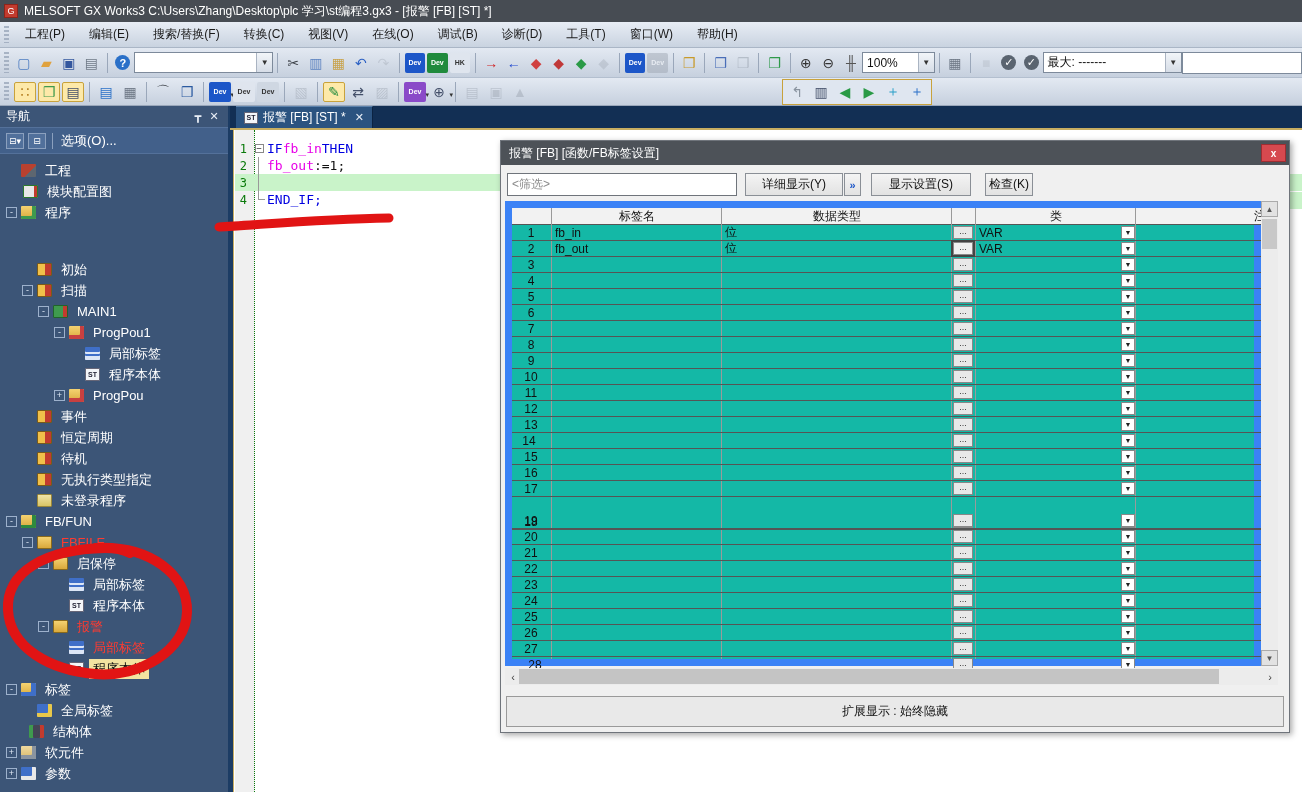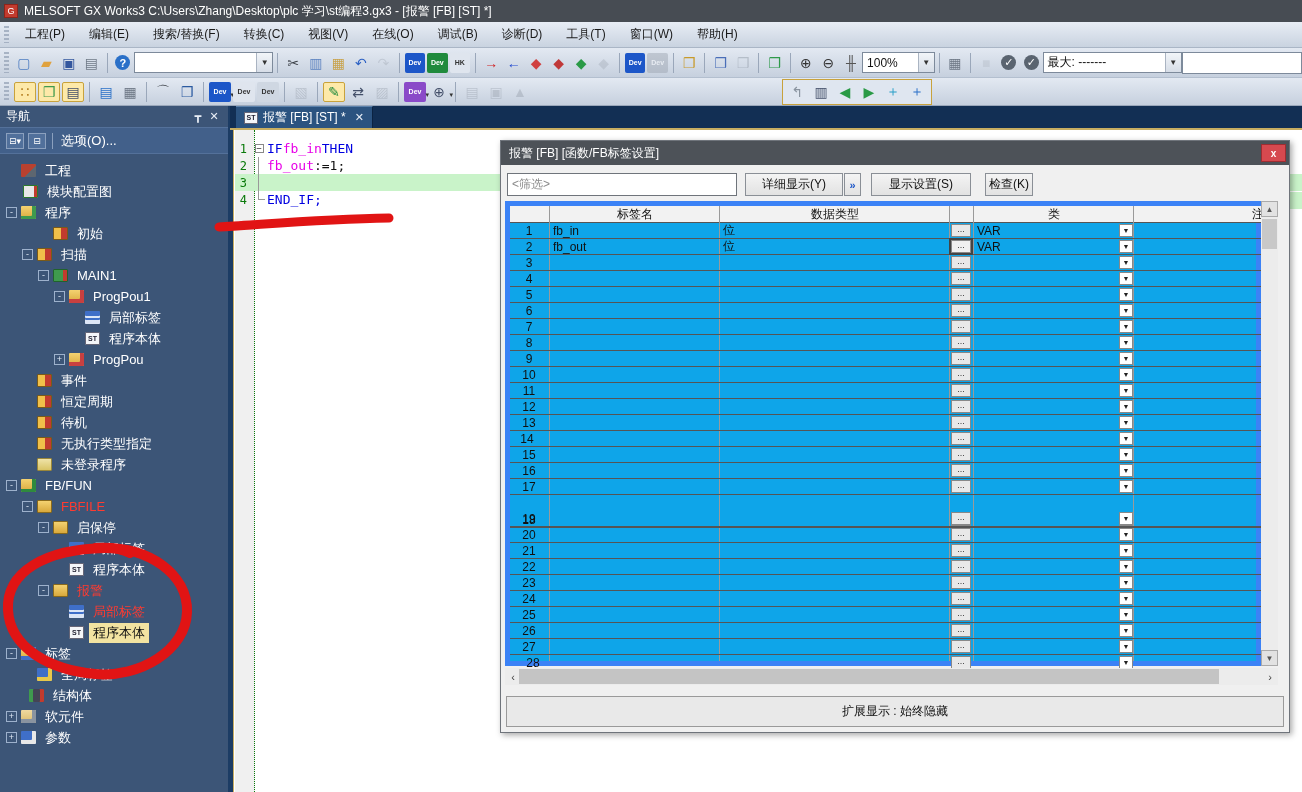--- a/index.html
+++ b/index.html
@@ -130,21 +130,21 @@
     border:1px solid #6f747b; color:#8a8a8a; font-size:12px; display:flex; align-items:center;
     padding-left:4px; }
   .dlg-btn { position:absolute; top:32px; height:23px; background:linear-gradient(#f4f4f4,#e2e2e2);
     border:1px solid #8a8f96; font-size:12px; display:flex; align-items:center; justify-content:center; color:#111; }
   #btn-detail { left:244px; width:98px; }
   #btn-detail-more { left:343px; width:17px; color:#1c56c8; font-weight:bold; font-size:11px; }
   #btn-dispset { left:370px; width:100px; }
   #btn-check { left:484px; width:48px; }
 
   #dlg-table { position:absolute; left:4px; top:60px; width:756px; height:465px;
-    background:#0ea5e9; border:5px solid #3b82f6; }
+    background:#14b8a6; border:7px solid #3b82f6; }
   #dlg-vscroll { position:absolute; left:760px; top:60px; width:17px; height:465px; background:#ececec; }
   .vsbtn { position:absolute; left:0; width:17px; height:16px; background:#e2e2e2;
     border:1px solid #aaa; color:#555; font-size:8px; display:flex; align-items:center; justify-content:center; }
   #vthumb { position:absolute; left:1px; top:18px; width:15px; height:30px; background:#c8c8c8; }
   .thead { position:absolute; left:0; top:0; height:17px; background:#f2f2f2;
     border-bottom:1px solid #555; font-size:12px; display:flex; align-items:center;
     justify-content:center; color:#111; overflow:hidden; }
   .tcol { position:absolute; top:0; bottom:0; border-right:1px solid #8a8a8a; }
   .drow { position:absolute; left:0; width:754px; height:16px; border-bottom:1px solid #555;
     font-size:12px; }
@@ -316,21 +316,21 @@
       <div class="trow" style="padding-left: 8px;">
         <span class="texp none"></span>
         <span class="ticon i-module"></span>
         <span class="tlabel">模块配置图</span>
       </div>
       <div class="trow" style="padding-left: 6px;">
         <span class="texp">-</span>
         <span class="ticon i-progfolder"></span>
         <span class="tlabel">程序</span>
       </div>
-      <div class="trow" style="padding-left: 38px;">
+      <div class="trow" style="padding-left: 22px; margin-top: 36px;">
         <span class="texp none"></span>
         <span class="ticon i-exec"></span>
         <span class="tlabel">初始</span>
       </div>
       <div class="trow" style="padding-left: 22px;">
         <span class="texp">-</span>
         <span class="ticon i-exec"></span>
         <span class="tlabel">扫描</span>
       </div>
       <div class="trow" style="padding-left: 38px;">

